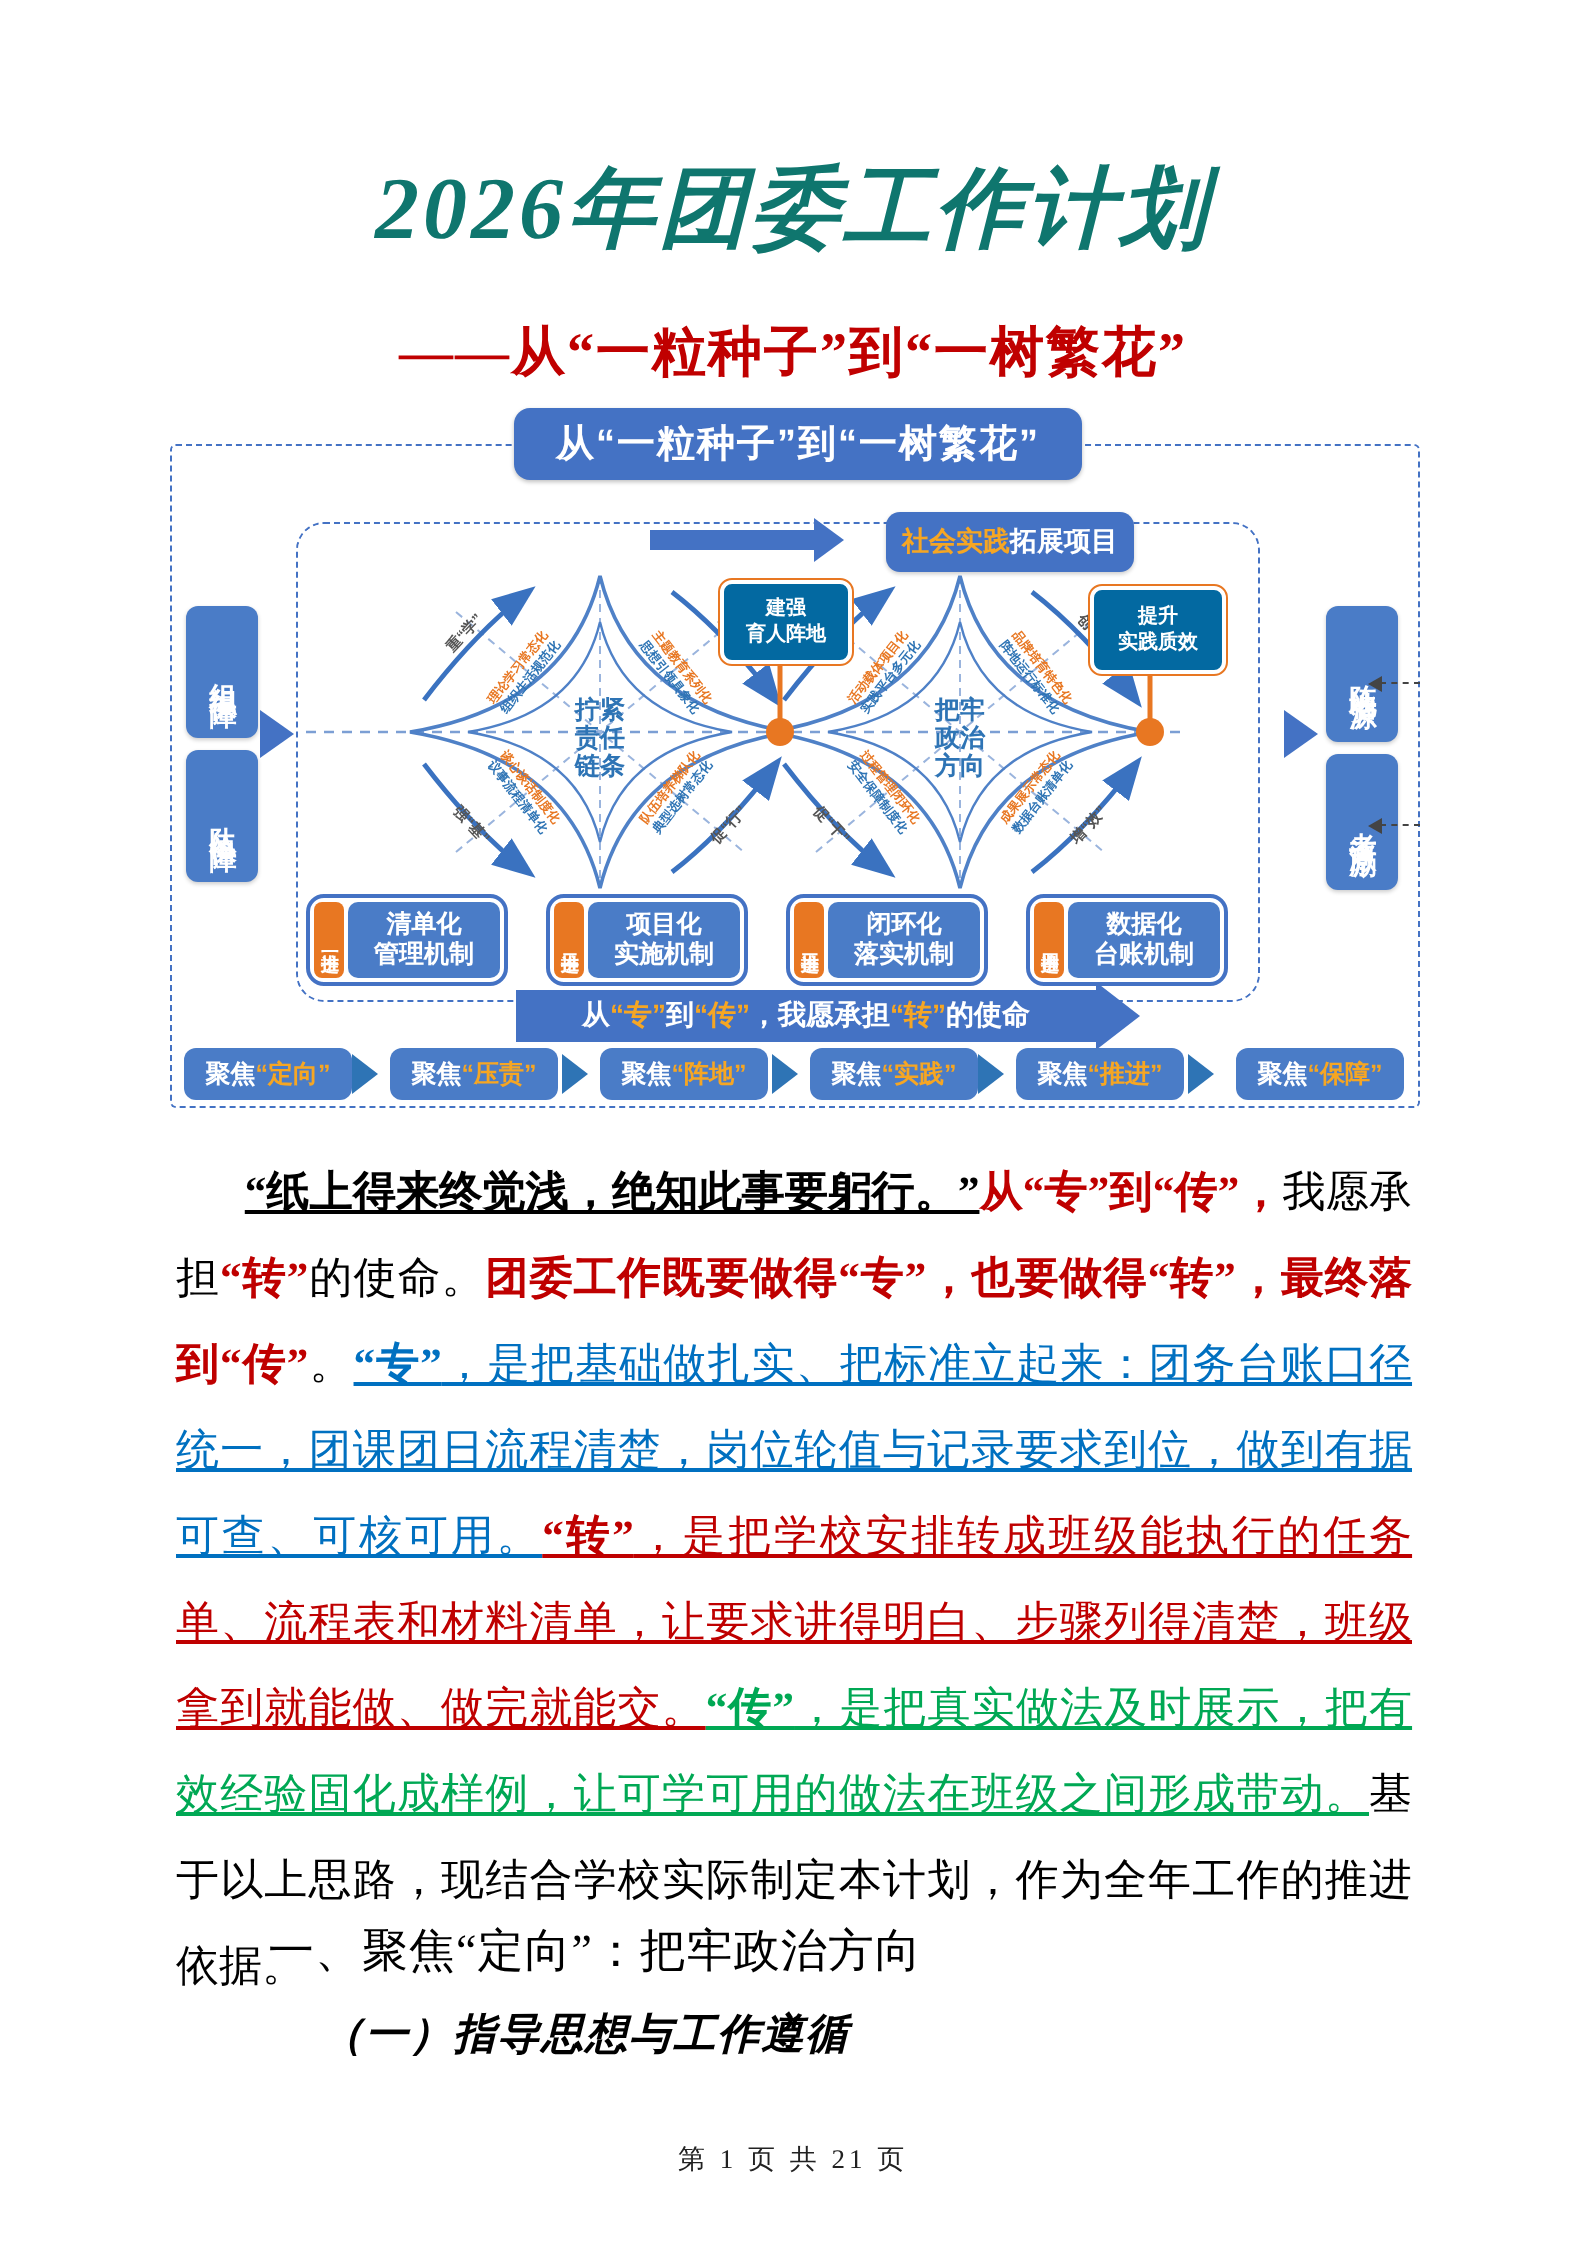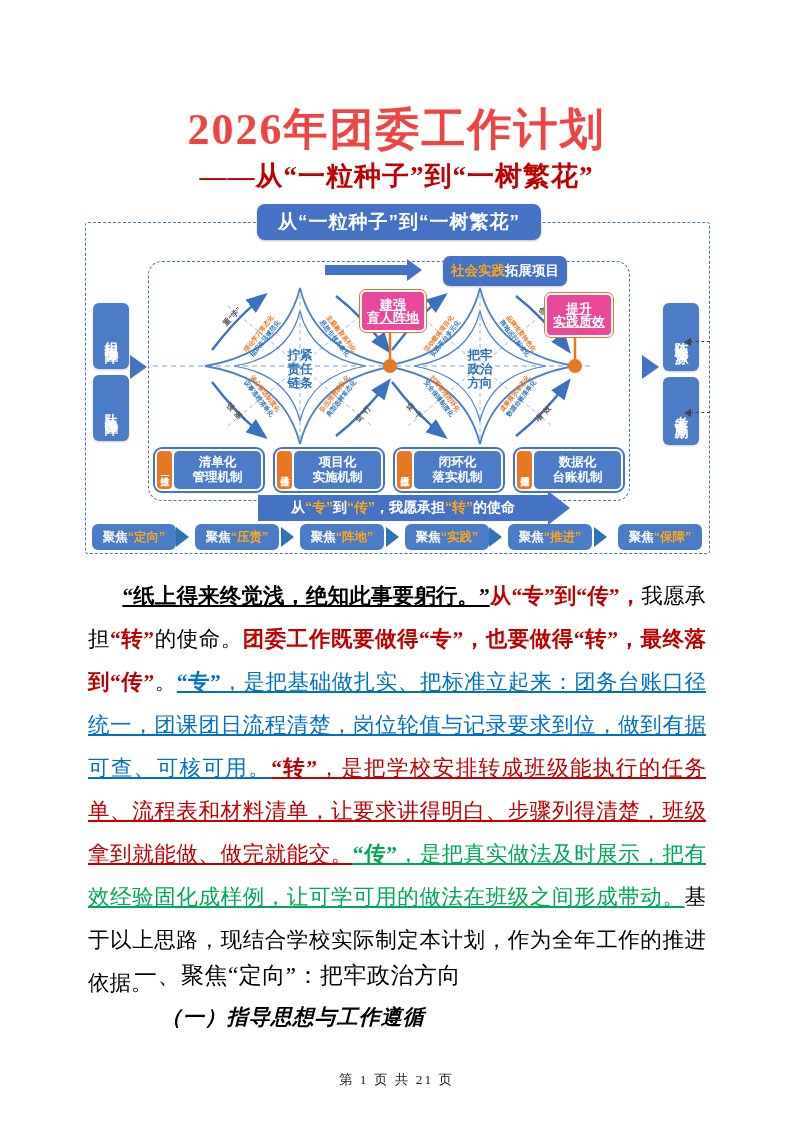--- a/index.html
+++ b/index.html
@@ -1,20 +1,20 @@
 <!DOCTYPE html>
 <html><head>
 <meta charset="utf-8">
 <style>
   html,body{margin:0;padding:0;}
   body{width:793px;height:1122px;background:#ffffff;position:relative;overflow:hidden;
        font-family:"Liberation Serif","DejaVu Serif",serif;color:#000;}
   .abs{position:absolute;}
   
-  .doc-title{left:0;top:100px;width:793px;text-align:center;font-size:44px;font-weight:600;color:#ef4444;letter-spacing:2px;}
+  .doc-title{left:0;top:75px;width:793px;text-align:center;font-size:44px;font-weight:600;color:#0f766e;letter-spacing:2px;font-style:italic;}
   .doc-subtitle{left:0;top:158px;width:793px;text-align:center;font-size:27px;font-weight:700;color:#c00000;letter-spacing:1px;}
   
   .fig{left:85px;top:204px;width:627px;height:352px;font-family:"Liberation Sans","DejaVu Sans",sans-serif;}
   .frame-outer{left:0;top:18px;width:623px;height:330px;border:1.6px dashed #4472c4;border-radius:3px;}
   .frame-inner{left:63px;top:57px;width:480px;height:238px;border:1.6px dashed #4472c4;border-radius:14px;}
   .fig-banner{left:172px;top:0;width:284px;height:36px;background:#4472c4;border-radius:8px;color:#fff;
       font-size:19px;font-weight:700;display:flex;align-items:center;justify-content:center;letter-spacing:1px;
       box-shadow:0 1px 2px rgba(0,0,0,.25);}
   .proj{top:52px;width:124px;height:30px;background:#4472c4;border-radius:7px;color:#fff;font-size:13.5px;font-weight:700;
       display:flex;align-items:center;justify-content:center;box-shadow:0 1px 2px rgba(0,0,0,.2);}
@@ -27,25 +27,25 @@
       writing-mode:vertical-rl;text-orientation:upright;display:flex;align-items:center;justify-content:center;
       letter-spacing:3px;box-shadow:0 1px 2px rgba(0,0,0,.2);}
   .railL{left:8px;} .railR{left:578px;}
   .r1{top:99px;height:66px;} .r2{top:171px;height:66px;} .r3{top:99px;height:68px;} .r4{top:173px;height:68px;}
   .tri-r{width:0;height:0;border-left:17px solid #4472c4;border-top:12px solid transparent;border-bottom:12px solid transparent;}
   .railArrL{left:45px;top:151px;} .railArrR{left:557px;top:151px;}
   .dashArr{width:20px;border-top:1.7px dashed #444;}
   .dashArr:before{content:"";position:absolute;left:-6px;top:-4.5px;border-right:7px solid #444;
       border-top:4px solid transparent;border-bottom:4px solid transparent;}
   .da1{left:605px;top:137px;} .da2{left:605px;top:208px;}
-  .callout{background:#ec4899;border:2px solid #fff;outline:1.5px solid #e87722;border-radius:6px;color:#fff;
-      font-weight:700;font-size:13px;line-height:13px;display:flex;align-items:center;justify-content:center;
-      text-align:center;white-space:pre-line;text-decoration:underline;}
+  .callout{background:#0369a1;border:2px solid #fff;outline:1.5px solid #e87722;border-radius:6px;color:#fff;
+      font-weight:700;font-size:10px;line-height:13px;display:flex;align-items:center;justify-content:center;
+      text-align:center;white-space:pre-line;}
   .co1{left:275px;top:86px;width:62px;height:38px;} .co2{left:460px;top:89px;width:64px;height:40px;}
-  .mech{top:243px;width:112px;height:46px;border:2px solid #4472c4;border-radius:9px;background:#fff;
+  .mech{top:243px;width:101px;height:46px;border:2px solid #4472c4;border-radius:9px;background:#fff;
       display:flex;gap:2px;padding:2px;box-sizing:border-box;}
   .m1{left:68px;} .m2{left:188px;} .m3{left:308px;} .m4{left:428px;}
   .mech .tab{width:15px;background:#e87722;border-radius:4px;color:#fff;font-size:9px;font-weight:700;
       writing-mode:vertical-rl;text-orientation:upright;display:flex;align-items:center;justify-content:center;}
   .mech .bodyx{flex:1;background:#4a7cc7;border-radius:5px;color:#fff;font-size:12.5px;font-weight:700;
       line-height:15px;display:flex;align-items:center;justify-content:center;text-align:center;white-space:pre-line;}
   .mission{left:173px;top:291px;width:290px;height:26px;background:#4472c4;color:#fff;font-size:14px;font-weight:700;
       display:flex;align-items:center;justify-content:center;}
   .mission:after{content:"";position:absolute;left:290px;top:-4px;border-left:22px solid #4472c4;
       border-top:17px solid transparent;border-bottom:17px solid transparent;}

